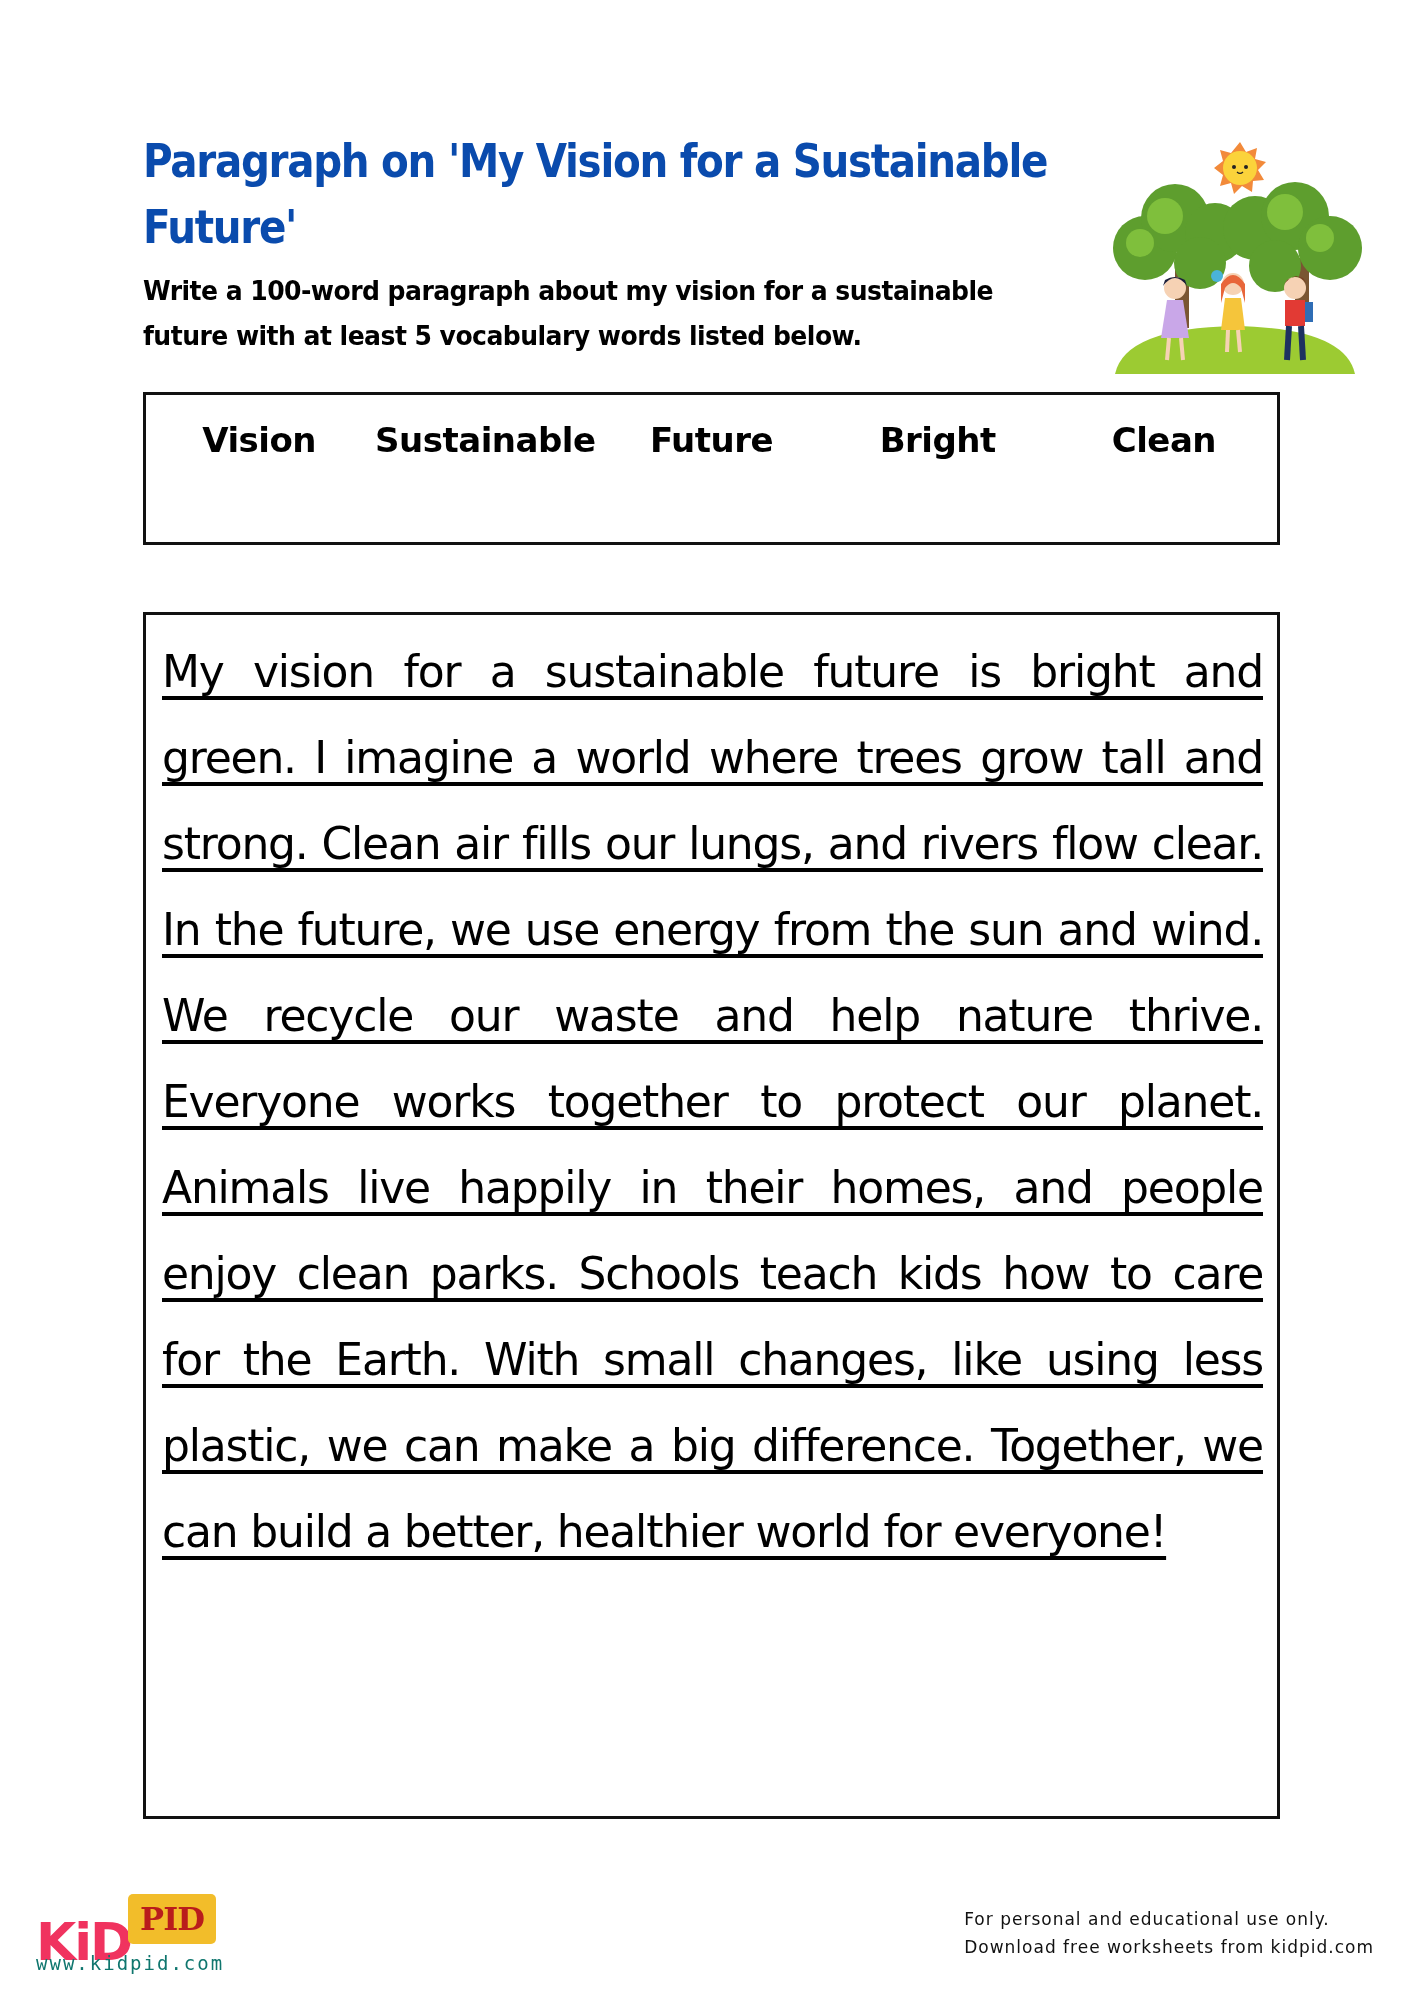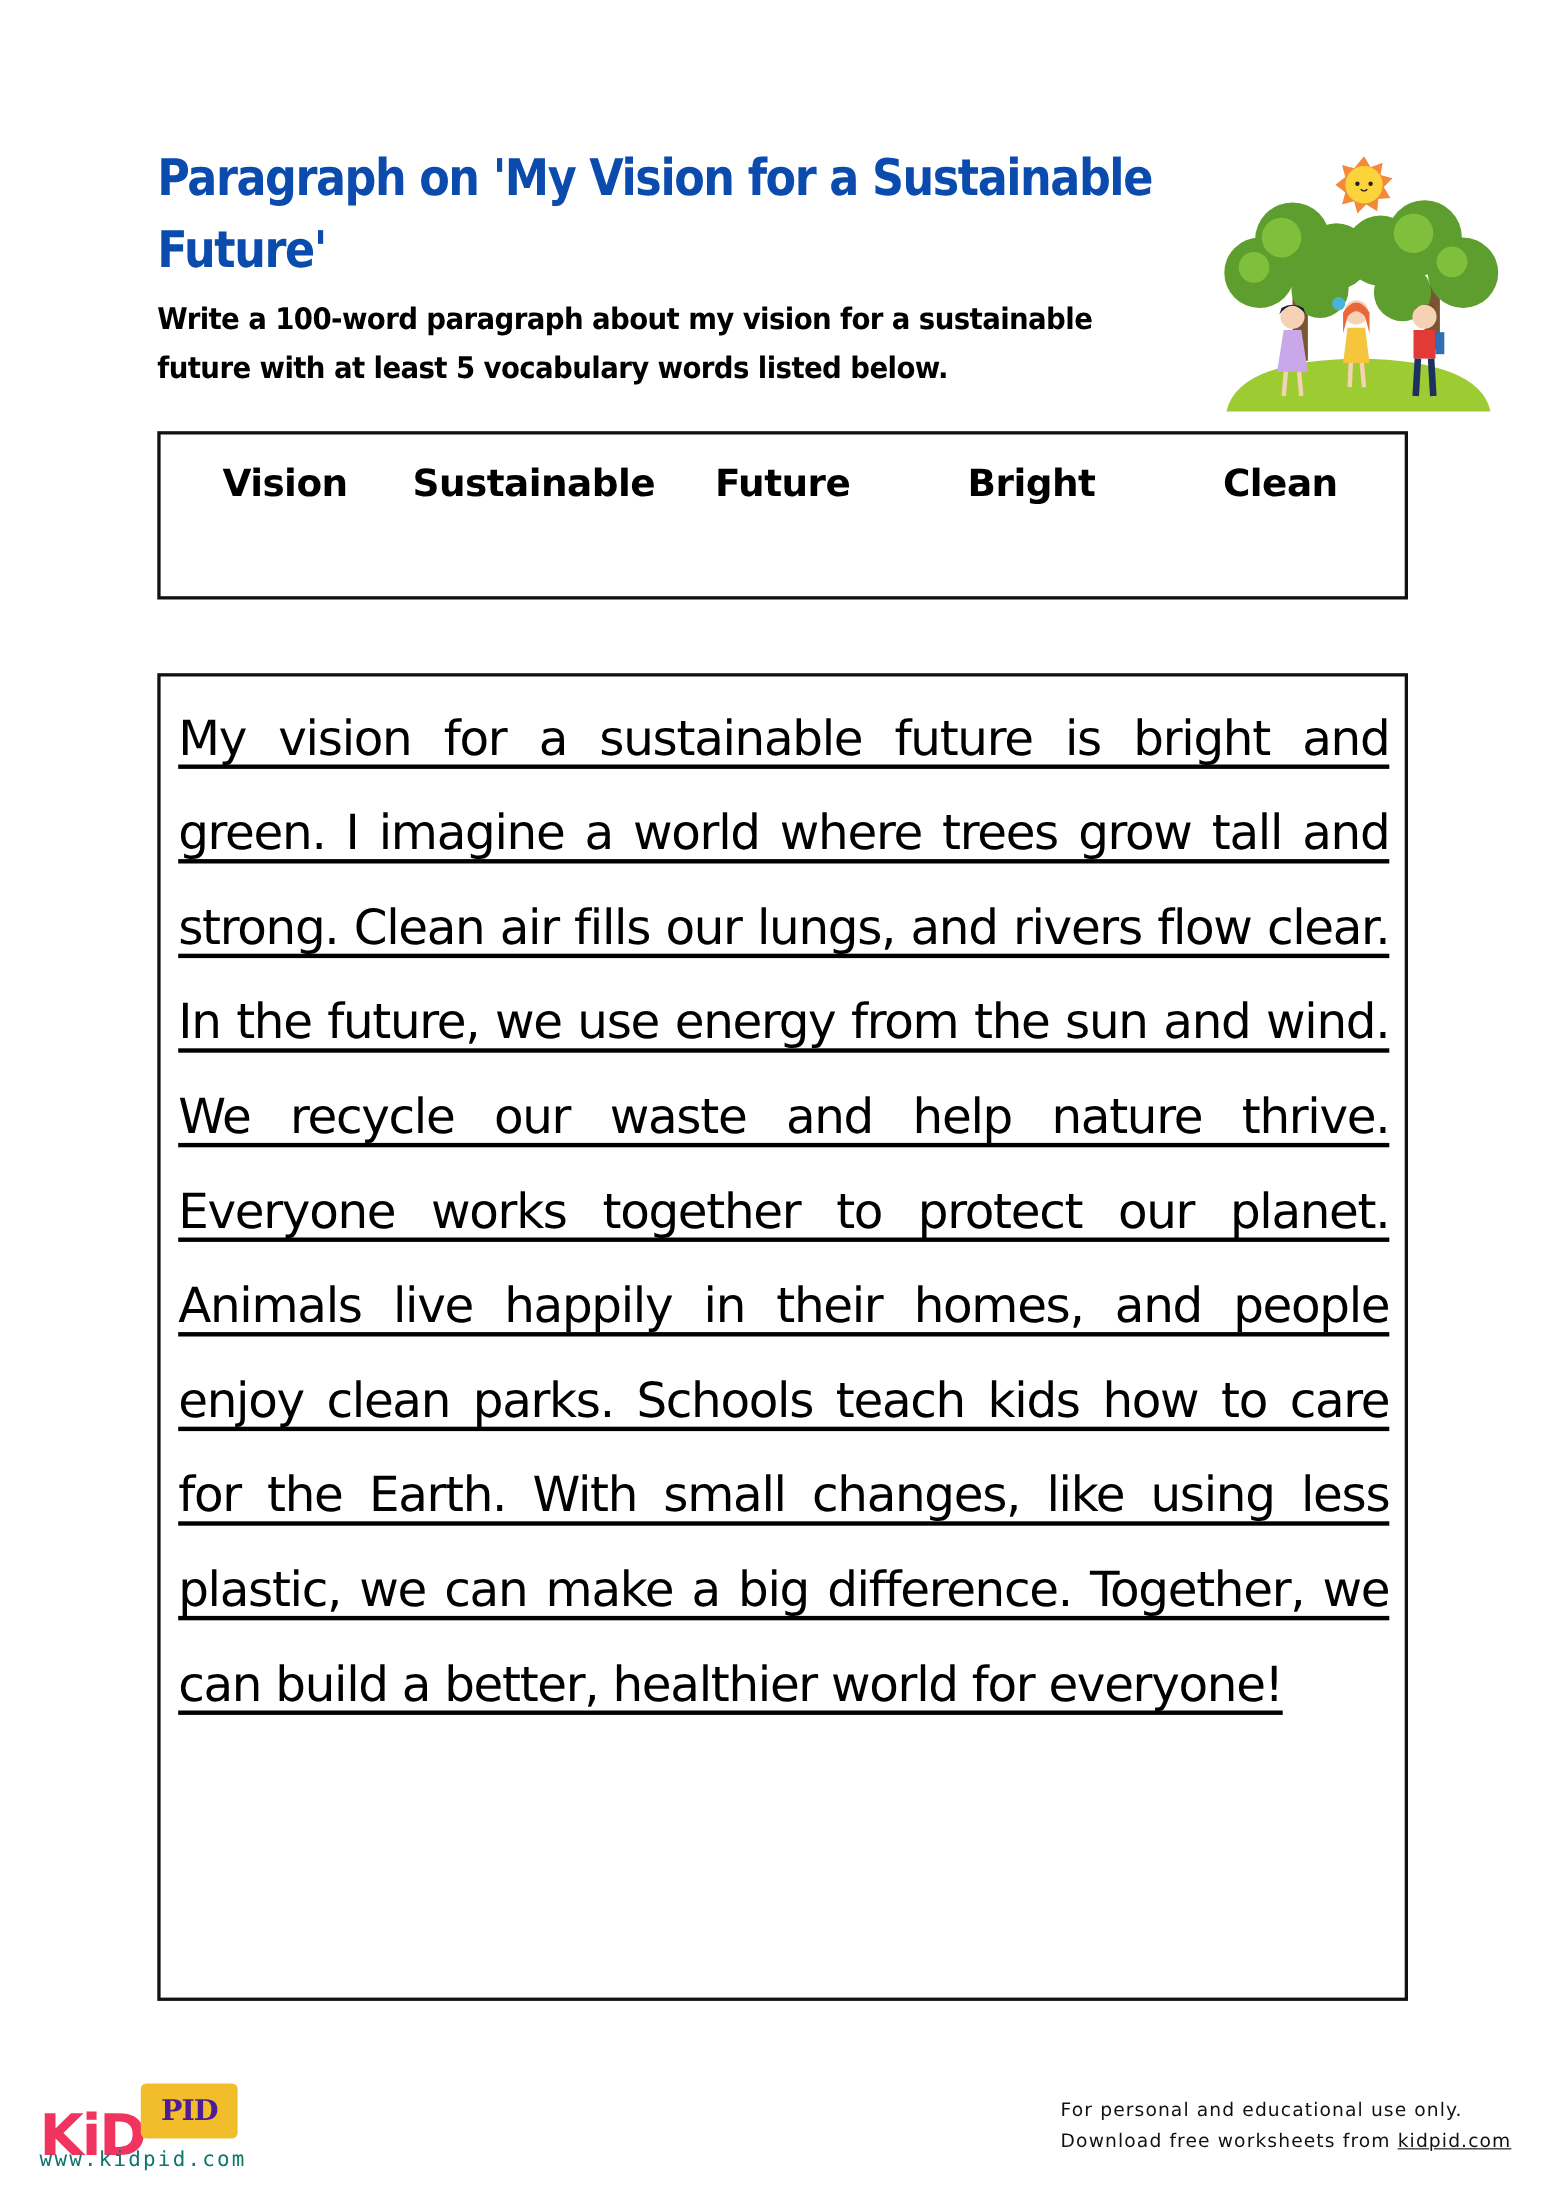--- a/index.html
+++ b/index.html
@@ -9,24 +9,24 @@
   .illus { position:absolute; left:1105px; top:138px; width:260px; height:238px; }
   .vocab { position:absolute; left:143px; top:392px; width:1131px; height:147px; border:3px solid #111; box-sizing:content-box; }
   .vocab-row { position:absolute; left:0; width:100%; display:flex; }
   .vocab-row.r1 { top:28px; }
   .vocab-row.r2 { top:92px; }
   .vocab-cell { flex:1; text-align:center; font-family:"DejaVu Sans", sans-serif; font-weight:bold; font-size:34px; line-height:34px; letter-spacing:-0.5px; }
   .para { position:absolute; left:143px; top:612px; width:1131px; height:1201px; border:3px solid #111; box-sizing:content-box; }
   .para-text { position:absolute; left:16px; top:14px; width:1101px; font-family:"DejaVu Sans", sans-serif; font-size:44px; line-height:86px; text-align:justify; text-align-last:left; text-decoration:underline; text-decoration-thickness:4px; text-underline-offset:9px; letter-spacing:-1.2px; word-spacing:0px; }
   .logo { position:absolute; left:34px; top:1890px; width:190px; height:90px; }
   .logo-kid { position:absolute; left:2px; top:0; font-family:"DejaVu Sans", sans-serif; font-weight:bold; font-size:52px; color:#f0335f; letter-spacing:-2px; line-height:56px;margin-top:24px; }
-  .logo-pid { position:absolute; left:94px; top:4px; width:88px; height:50px; background:#f2bd2a; border-radius:5px; color:#4c1d95; font-family:"DejaVu Serif", serif; font-weight:bold; font-size:26px; line-height:50px; text-align:center; letter-spacing:-1px; }
+  .logo-pid { position:absolute; left:94px; top:4px; width:88px; height:50px; background:#f2bd2a; border-radius:5px; color:#b91c1c; font-family:"DejaVu Serif", serif; font-weight:bold; font-size:32px; line-height:50px; text-align:center; letter-spacing:-1px; }
   .logo-url { position:absolute; left:2px; top:62px; font-family:"DejaVu Sans Mono", monospace; font-size:19px; letter-spacing:2px; color:#0f766e; }
   .footer-note { position:absolute; right:40px; top:1905px; text-align:left; font-family:"DejaVu Sans", sans-serif; font-size:17px; line-height:28px; color:#111; letter-spacing:1px; }
-  .footer-note a { color:#111; text-decoration:underline; }
+  .footer-note a { color:#111; }
 </style>
 </head>
 <body>
 
 <div class="title">
   <div>Paragraph on 'My Vision for a Sustainable</div>
   <div>Future'</div>
 </div>
 
 <div class="instr">

